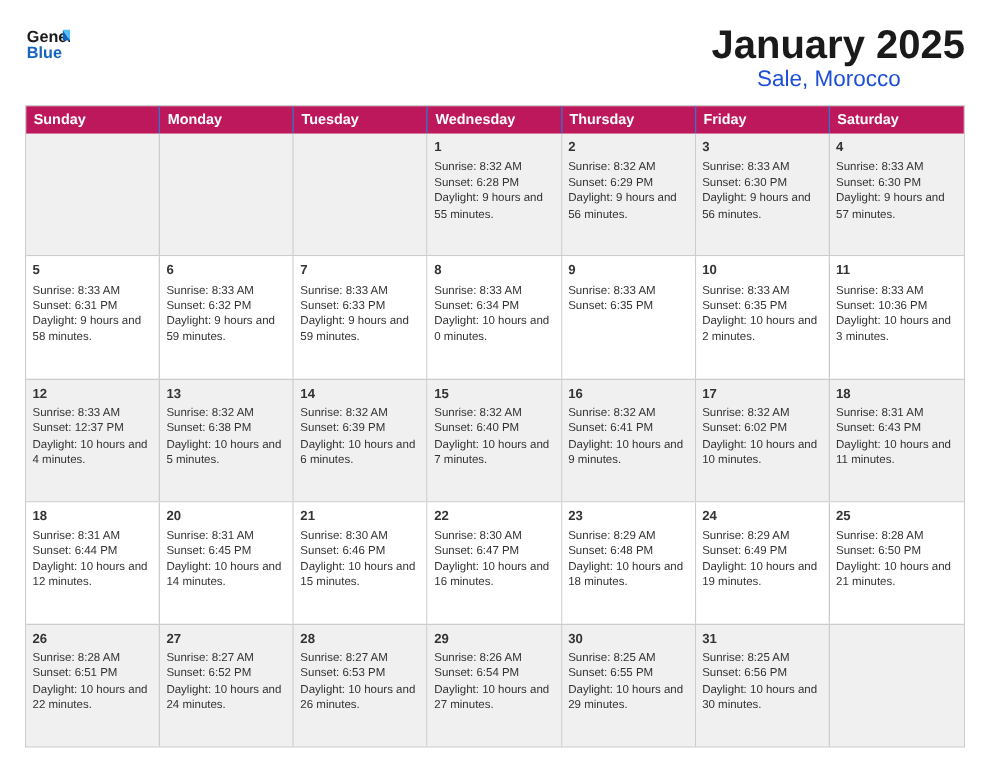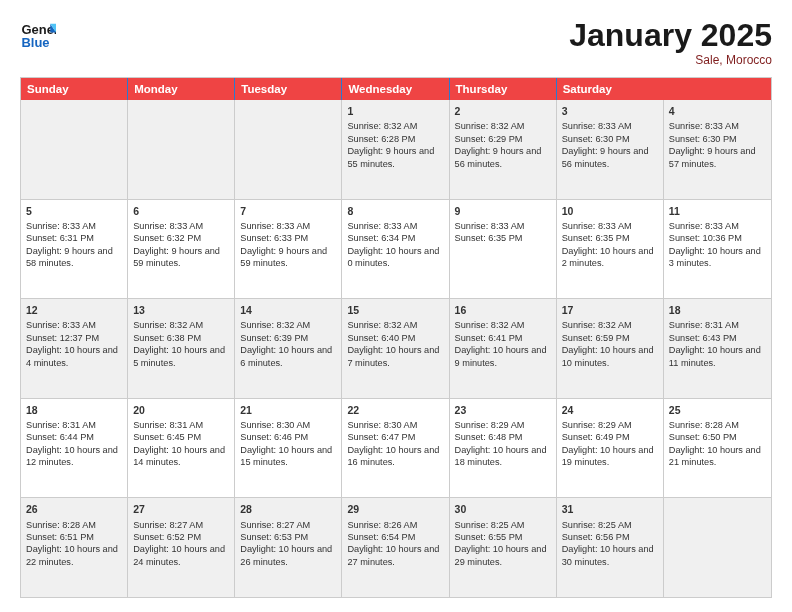--- a/index.html
+++ b/index.html
@@ -36,33 +36,34 @@
       text-align: right;
     }
     .month-title {
       font-size: 32px;
       font-weight: bold;
       color: #1a1a1a;
       line-height: 1.1;
       margin-left: 15px;
     }
     .location {
-      font-size: 12px;
-      color: #7f1d1d;
+      font-size: 18px;
+      color: #1d4ed8;
+      text-align: center;
     }
     .calendar {
       flex: 1;
       display: flex;
       flex-direction: column;
       border: 1px solid #ccc;
     }
     .cal-header {
       display: grid;
       grid-template-columns: repeat(7, 1fr);
-      background: #ef4444;
+      background: #be185d;
     }
     .cal-header-cell {
       color: #fff;
       font-size: 11.5px;
       font-weight: bold;
       padding: 5px 6px;
       text-align: left;
       border-right: 1px solid #2979d0;
     }
     .cal-header-cell:last-child { border-right: none; }
@@ -115,20 +116,21 @@
     </div>
   </div>
 
   <div class="calendar">
     <div class="cal-header">
       <div class="cal-header-cell">Sunday</div>
       <div class="cal-header-cell">Monday</div>
       <div class="cal-header-cell">Tuesday</div>
       <div class="cal-header-cell">Wednesday</div>
       <div class="cal-header-cell">Thursday</div>
+      <div class="cal-header-cell">Friday</div>
       <div class="cal-header-cell">Saturday</div>
     </div>
     <div class="cal-body" id="cal-body">
     <div class="cal-row">
           <div class="cal-cell shaded"></div>
           <div class="cal-cell shaded"></div>
           <div class="cal-cell shaded"></div>
           <div class="cal-cell shaded"><span class="day-num">1</span><span>Sunrise: 8:32 AM</span><br><span>Sunset: 6:28 PM</span><br><span>Daylight: 9 hours and 55 minutes.</span></div>
           <div class="cal-cell shaded"><span class="day-num">2</span><span>Sunrise: 8:32 AM</span><br><span>Sunset: 6:29 PM</span><br><span>Daylight: 9 hours and 56 minutes.</span></div>
           <div class="cal-cell shaded"><span class="day-num">3</span><span>Sunrise: 8:33 AM</span><br><span>Sunset: 6:30 PM</span><br><span>Daylight: 9 hours and 56 minutes.</span></div>
@@ -142,21 +144,21 @@
           <div class="cal-cell"><span class="day-num">9</span><span>Sunrise: 8:33 AM</span><br><span>Sunset: 6:35 PM</span><br></div>
           <div class="cal-cell"><span class="day-num">10</span><span>Sunrise: 8:33 AM</span><br><span>Sunset: 6:35 PM</span><br><span>Daylight: 10 hours and 2 minutes.</span></div>
           <div class="cal-cell"><span class="day-num">11</span><span>Sunrise: 8:33 AM</span><br><span>Sunset: 10:36 PM</span><br><span>Daylight: 10 hours and 3 minutes.</span></div>
         </div>
         <div class="cal-row">
           <div class="cal-cell shaded"><span class="day-num">12</span><span>Sunrise: 8:33 AM</span><br><span>Sunset: 12:37 PM</span><br><span>Daylight: 10 hours and 4 minutes.</span></div>
           <div class="cal-cell shaded"><span class="day-num">13</span><span>Sunrise: 8:32 AM</span><br><span>Sunset: 6:38 PM</span><br><span>Daylight: 10 hours and 5 minutes.</span></div>
           <div class="cal-cell shaded"><span class="day-num">14</span><span>Sunrise: 8:32 AM</span><br><span>Sunset: 6:39 PM</span><br><span>Daylight: 10 hours and 6 minutes.</span></div>
           <div class="cal-cell shaded"><span class="day-num">15</span><span>Sunrise: 8:32 AM</span><br><span>Sunset: 6:40 PM</span><br><span>Daylight: 10 hours and 7 minutes.</span></div>
           <div class="cal-cell shaded"><span class="day-num">16</span><span>Sunrise: 8:32 AM</span><br><span>Sunset: 6:41 PM</span><br><span>Daylight: 10 hours and 9 minutes.</span></div>
-          <div class="cal-cell shaded"><span class="day-num">17</span><span>Sunrise: 8:32 AM</span><br><span>Sunset: 6:59 PM</span><br><span>Daylight: 10 hours and 10 minutes.</span></div>
+          <div class="cal-cell shaded"><span class="day-num">17</span><span>Sunrise: 8:32 AM</span><br><span>Sunset: 6:02 PM</span><br><span>Daylight: 10 hours and 10 minutes.</span></div>
           <div class="cal-cell shaded"><span class="day-num">18</span><span>Sunrise: 8:31 AM</span><br><span>Sunset: 6:43 PM</span><br><span>Daylight: 10 hours and 11 minutes.</span></div>
         </div>
         <div class="cal-row">
           <div class="cal-cell"><span class="day-num">18</span><span>Sunrise: 8:31 AM</span><br><span>Sunset: 6:44 PM</span><br><span>Daylight: 10 hours and 12 minutes.</span></div>
           <div class="cal-cell"><span class="day-num">20</span><span>Sunrise: 8:31 AM</span><br><span>Sunset: 6:45 PM</span><br><span>Daylight: 10 hours and 14 minutes.</span></div>
           <div class="cal-cell"><span class="day-num">21</span><span>Sunrise: 8:30 AM</span><br><span>Sunset: 6:46 PM</span><br><span>Daylight: 10 hours and 15 minutes.</span></div>
           <div class="cal-cell"><span class="day-num">22</span><span>Sunrise: 8:30 AM</span><br><span>Sunset: 6:47 PM</span><br><span>Daylight: 10 hours and 16 minutes.</span></div>
           <div class="cal-cell"><span class="day-num">23</span><span>Sunrise: 8:29 AM</span><br><span>Sunset: 6:48 PM</span><br><span>Daylight: 10 hours and 18 minutes.</span></div>
           <div class="cal-cell"><span class="day-num">24</span><span>Sunrise: 8:29 AM</span><br><span>Sunset: 6:49 PM</span><br><span>Daylight: 10 hours and 19 minutes.</span></div>
           <div class="cal-cell"><span class="day-num">25</span><span>Sunrise: 8:28 AM</span><br><span>Sunset: 6:50 PM</span><br><span>Daylight: 10 hours and 21 minutes.</span></div>

